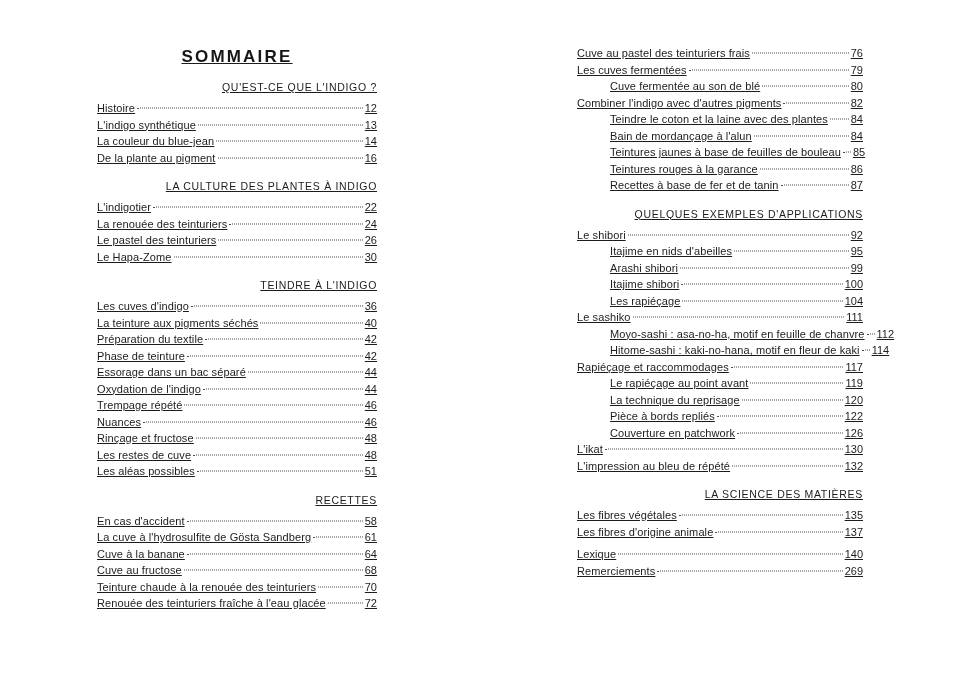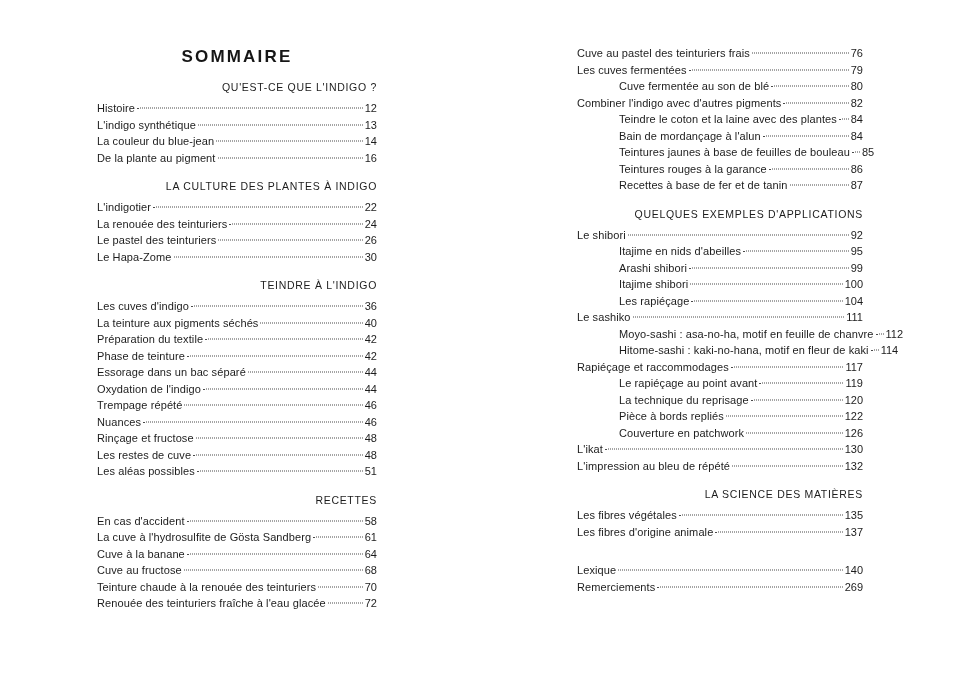--- a/index.html
+++ b/index.html
@@ -16,20 +16,21 @@
   .sheet {
     position: relative;
     width: 964px;
     height: 681px;
     background: #ffffff;
     overflow: hidden;
   }
   .col {
     position: absolute;
     top: 45px;
+    text-decoration: underline;
   }
   .col-left  { left: 97px;  width: 280px; }
   .col-right { left: 577px; width: 286px; }
 
   .page-title {
     text-align: center;
     font-size: 17px;
     font-weight: 700;
     letter-spacing: 2.2px;
     margin: 2px 0 10px 0;
@@ -38,21 +39,21 @@
   .toc-heading {
     text-align: right;
     font-size: 10.5px;
     font-weight: 400;
     letter-spacing: 0.7px;
     margin: 14px 0 7px 0;
     color: #1c1c1c;
     white-space: nowrap;
   }
   .toc-block { }
-  .toc-block.spaced { margin-top: 22px; }
+  .toc-block.spaced { margin-top: 6px; }
 
   .toc-row {
     display: flex;
     align-items: baseline;
     font-size: 11px;
     line-height: 16.5px;
     height: 16.5px;
     white-space: nowrap;
     justify-content: space-between;
   }
@@ -63,21 +64,21 @@
   .toc-row .dots {
     flex: 1 1 auto;
     min-width: 8px;
     border-bottom: 1.4px dotted #4a4a4a;
     margin: 0 2px;
     transform: translateY(-3.5px);
   }
   .toc-row .pg {
     flex: 0 0 auto;
   }
-  .toc-row.indent-1 .lbl:first-child { margin-left: 42px; }
+  .toc-row.indent-1 .lbl:first-child { margin-left: 33px; }
 </style>
 </head>
 <body style="background: rgb(255, 255, 255); color: rgb(28, 28, 28);">
 
 <div class="sheet">
   <div class="col col-left">
     <div class="page-title">SOMMAIRE</div>
     <div>
         <div class="toc-heading">QU'EST-CE QUE L'INDIGO ?</div>
         <div class="toc-block">

